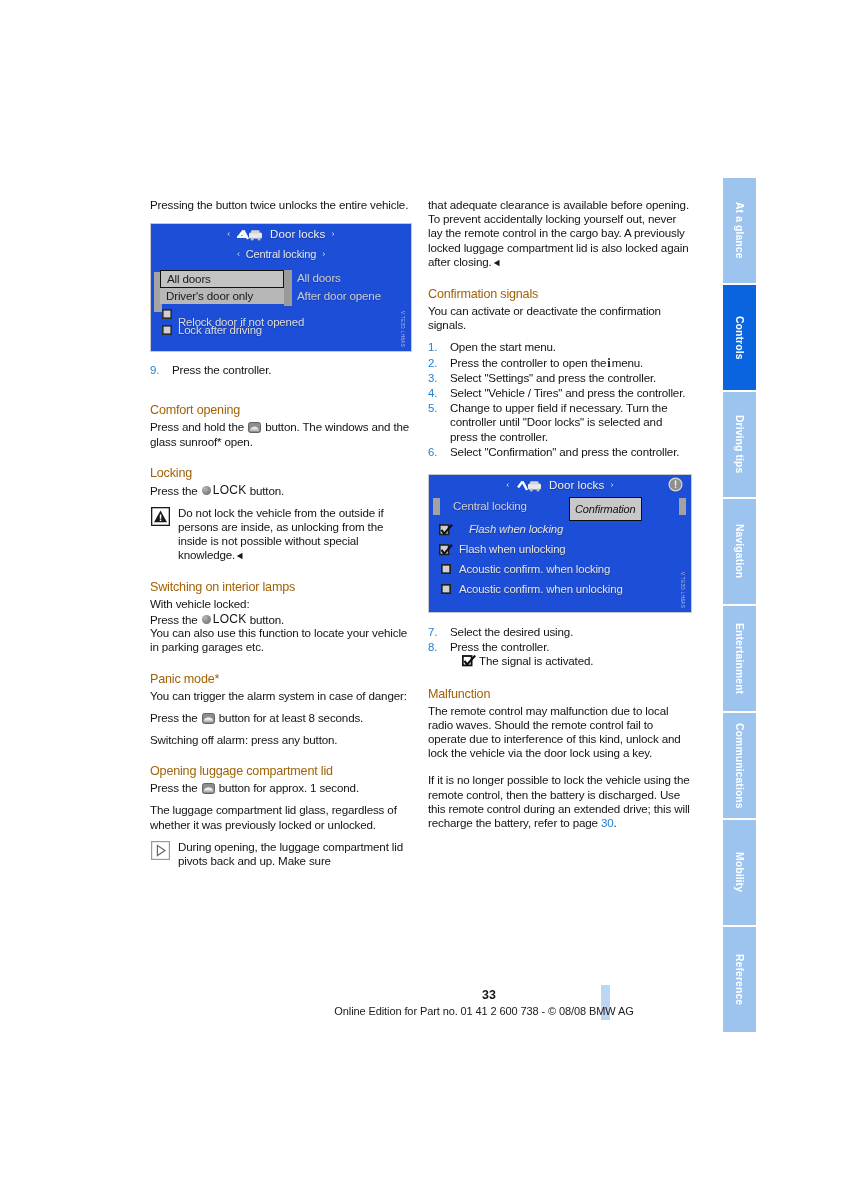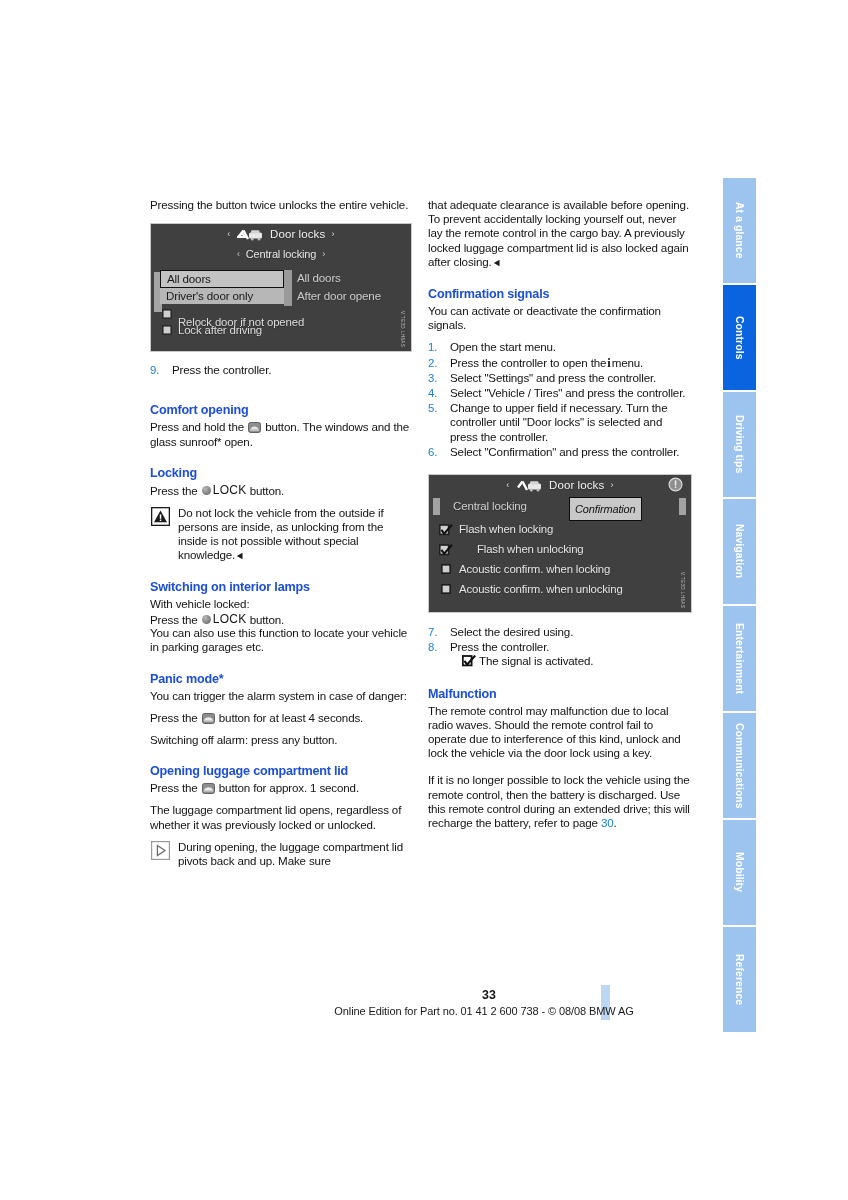--- a/index.html
+++ b/index.html
@@ -27,24 +27,24 @@
   }
   .col-left  { left: 150px; }
   .col-right { left: 428px; }
 
   p { margin: 0 0 0 0; }
   .gap { height: 13px; }
   .gap-sm { height: 8px; }
   .gap-lg { height: 17px; }
 
   h2.sec {
-    color: #1d4ed8;
+    color: #a16207;
     font-size: 12.6px;
     line-height: 15px;
-    font-weight: bold;
+    font-weight: normal;
     letter-spacing: -0.2px;
     margin: 0 0 2px 0;
   }
 
   
   .step {
     position: relative;
     padding-left: 22px;
     margin-bottom: 1px;
   }
@@ -104,21 +104,21 @@
     display: inline-block;
     vertical-align: -2px;
     width: 14px; height: 12px;
     margin-right: 3px;
   }
   .link { color: #1b7fd4; margin-top: 31px; }
 
   
   .idrive {
     position: relative;
-    background: #404040;
+    background: #1d4ed8;
     border: 1px solid #c9c9c9;
     overflow: hidden;
   }
   .idrive .hdr {
     text-align: center;
     color: #f2f2f2;
     font-size: 11.5px;
     letter-spacing: 0.1px;
     padding: 3px 0 2px;
     text-shadow: 0 1px 1px rgba(0,0,0,.35);
@@ -393,41 +393,41 @@
     <div class="gap-sm"></div>
     <p>
       <span>Press the</span>
       <span class="inline-ico">
         <svg width="13" height="11" viewBox="0 0 13 11">
           <rect x="0.5" y="0.5" width="12" height="10" rx="2" fill="#8e8e8e" stroke="#4a4a4a" stroke-width="0.8"></rect>
           <path d="M2 7.2 C3 3.2 10 3.2 11 7.2 Z" fill="#ededed"></path>
           <rect x="1.8" y="7" width="9.4" height="1.6" fill="#d0d0d0"></rect>
         </svg>
       </span>
-      <span>button for at least 4 seconds.</span>
+      <span>button for at least 8 seconds.</span>
     </p>
     <div class="gap-sm"></div>
     <p>Switching off alarm: press any button.</p>
 
     <div class="gap-lg"></div>
 
     <h2 class="sec">Opening luggage compartment lid</h2>
     <p>
       <span>Press the</span>
       <span class="inline-ico">
         <svg width="13" height="11" viewBox="0 0 13 11">
           <rect x="0.5" y="0.5" width="12" height="10" rx="2" fill="#8e8e8e" stroke="#4a4a4a" stroke-width="0.8"></rect>
           <path d="M2 7.2 C3 3.2 10 3.2 11 7.2 Z" fill="#ededed"></path>
           <rect x="1.8" y="7" width="9.4" height="1.6" fill="#d0d0d0"></rect>
         </svg>
       </span>
       <span>button for approx. 1 second.</span>
     </p>
     <div class="gap-sm"></div>
-    <p>The luggage compartment lid opens, regardless of whether it was previously locked or unlocked.</p>
+    <p>The luggage compartment lid glass, regardless of whether it was previously locked or unlocked.</p>
     <div class="gap-sm"></div>
 
     <div class="note">
       <span class="glyph">
         <svg class="icon-sq" width="19" height="19" viewBox="0 0 19 19">
           <rect x="0.6" y="0.6" width="17.8" height="17.8" fill="#fff" stroke="#9a9a9a" stroke-width="1.2"></rect>
           <path d="M6.4 4.4 L14 9.5 L6.4 14.6 Z" fill="none" stroke="#6a6a6a" stroke-width="1.2"></path>
         </svg>
       </span>
       <span>During opening, the luggage compartment lid pivots back and up. Make sure</span>
@@ -513,29 +513,29 @@
         <div class="tab-sel" style="left:136px; top:0px;">Confirmation</div>
         <div class="side-stub" style="left:246px;"></div>
       </div>
 
       <div class="cb" style="left:10px; top:49px; width:14px; height:12px;">
         <svg class="icon-sq" width="14" height="12" viewBox="0 0 14 12">
           <rect x="0.8" y="1" width="8.8" height="9.4" fill="#cfcfcf" stroke="#1f1f1f" stroke-width="1.6"></rect>
           <path d="M2.4 5.8 L5.2 9.6 L13 0.8" fill="none" stroke="#111" stroke-width="2.1"></path>
         </svg>
       </div>
-      <div class="list2" style="left:30px; top:47px;">Flash when locking</div>
+      <div class="list2" style="left:40px; top:47px;font-style:italic;">Flash when locking</div>
 
       <div class="cb" style="left:10px; top:69px; width:14px; height:12px;">
         <svg class="icon-sq" width="14" height="12" viewBox="0 0 14 12">
           <rect x="0.8" y="1" width="8.8" height="9.4" fill="#cfcfcf" stroke="#1f1f1f" stroke-width="1.6"></rect>
           <path d="M2.4 5.8 L5.2 9.6 L13 0.8" fill="none" stroke="#111" stroke-width="2.1"></path>
         </svg>
       </div>
-      <div class="list2" style="left:48px; top:67px;">Flash when unlocking</div>
+      <div class="list2" style="left:30px; top:67px;">Flash when unlocking</div>
 
       <div class="cb" style="left:12px; top:89px;">
         <svg class="icon-sq" width="10" height="10" viewBox="0 0 10 10">
           <rect x="0.8" y="0.8" width="8.4" height="8.4" fill="#cfcfcf" stroke="#1f1f1f" stroke-width="1.7"></rect>
         </svg>
       </div>
       <div class="list2" style="left:30px; top:87px;">Acoustic confirm. when locking</div>
 
       <div class="cb" style="left:12px; top:109px;">
         <svg class="icon-sq" width="10" height="10" viewBox="0 0 10 10">

